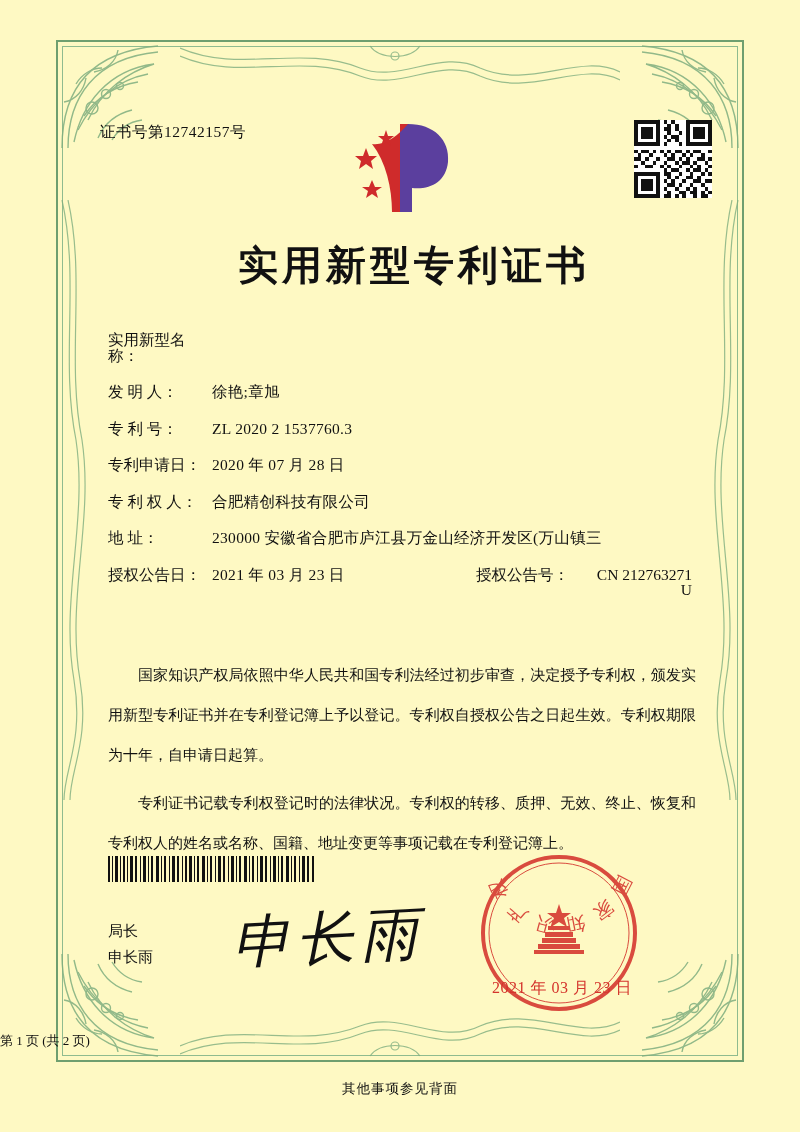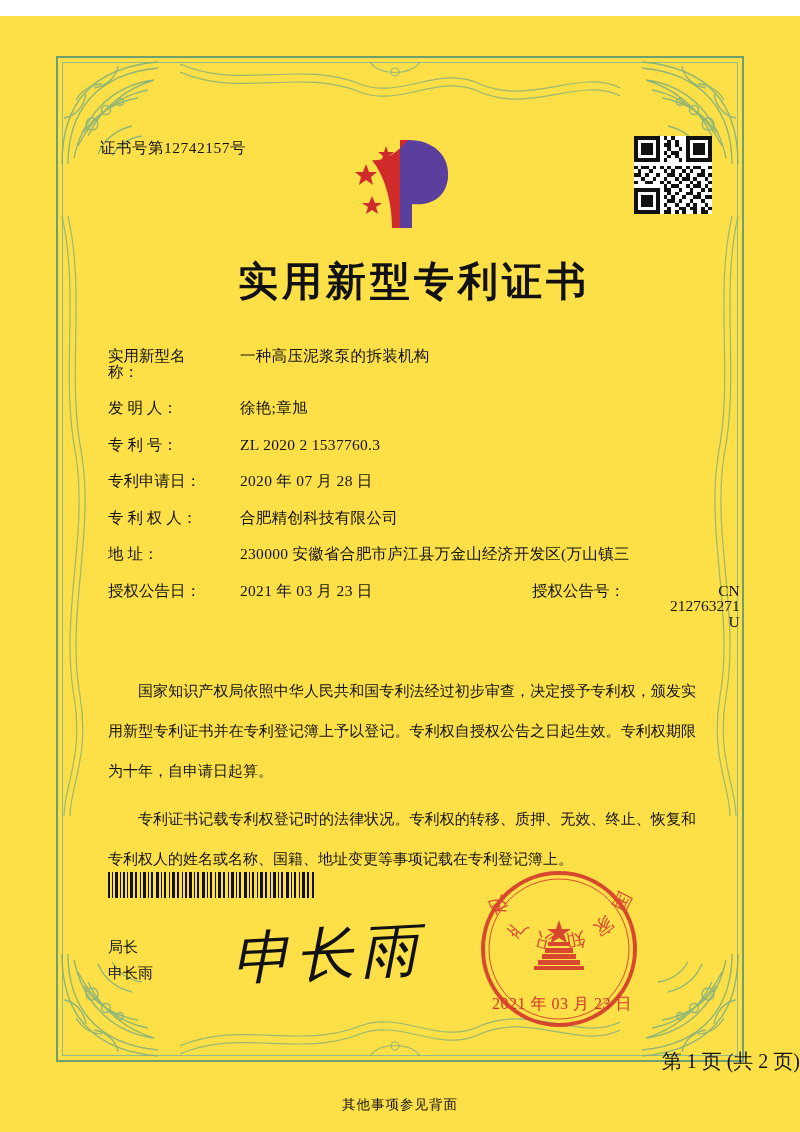--- a/index.html
+++ b/index.html
@@ -12,22 +12,21 @@
     height: 1132px;
     position: relative;
     font-family: "Liberation Serif", serif;
     color: #1a1a1a;
     overflow: hidden;
   }
 
   .page {
     position: absolute;
     inset: 0;
-    background: #fde047;
-    margin-top: 16px;
+    background: #fef9c3;
   }
 
   
   .border-outer {
     position: absolute;
     left: 56px;
     top: 40px;
     right: 56px;
     bottom: 70px;
     border: 2px solid #6f9f6f;
@@ -122,21 +121,20 @@
     top: 332px;
     right: 108px;
     font-size: 15.5px;
     line-height: 1.0;
     color: #111;
   }
   .field-row {
     display: flex;
     align-items: baseline;
     margin-bottom: 21px;
-    gap: 28px;
   }
   .field-label {
     width: 104px;
     flex: 0 0 104px;
     display: flex;
     justify-content: space-between;
     letter-spacing: 0;
   }
   .field-value {
     flex: 1;
@@ -215,22 +213,22 @@
     font-size: 16px;
     color: #d4342c;
     letter-spacing: 0.5px;
   }
 
   
   .page-num {
     position: absolute;
     left: 0; right: 0;
     top: 1032px;
-    text-align: right;
-    font-size: 20px;
+    text-align: left;
+    font-size: 13px;
     color: #111;
   }
   .footer-note {
     position: absolute;
     left: 0; right: 0;
     top: 1080px;
     text-align: center;
     font-size: 13.5px;
     color: #111;
     letter-spacing: 1px;
@@ -466,21 +464,20 @@
       </g>
     </svg>
   </div>
 
   <div class="title">实用新型专利证书</div>
 
   <div class="fields">
 
     <div class="field-row">
       <span class="field-label">实用新型名称：</span>
-      <span class="field-value">一种高压泥浆泵的拆装机构</span>
     </div>
 
     <div class="field-row">
       <span class="field-label">发 明 人：</span>
       <span class="field-value">徐艳;章旭</span>
     </div>
 
     <div class="field-row">
       <span class="field-label">专 利 号：</span>
       <span class="field-value">ZL 2020 2 1537760.3</span>

